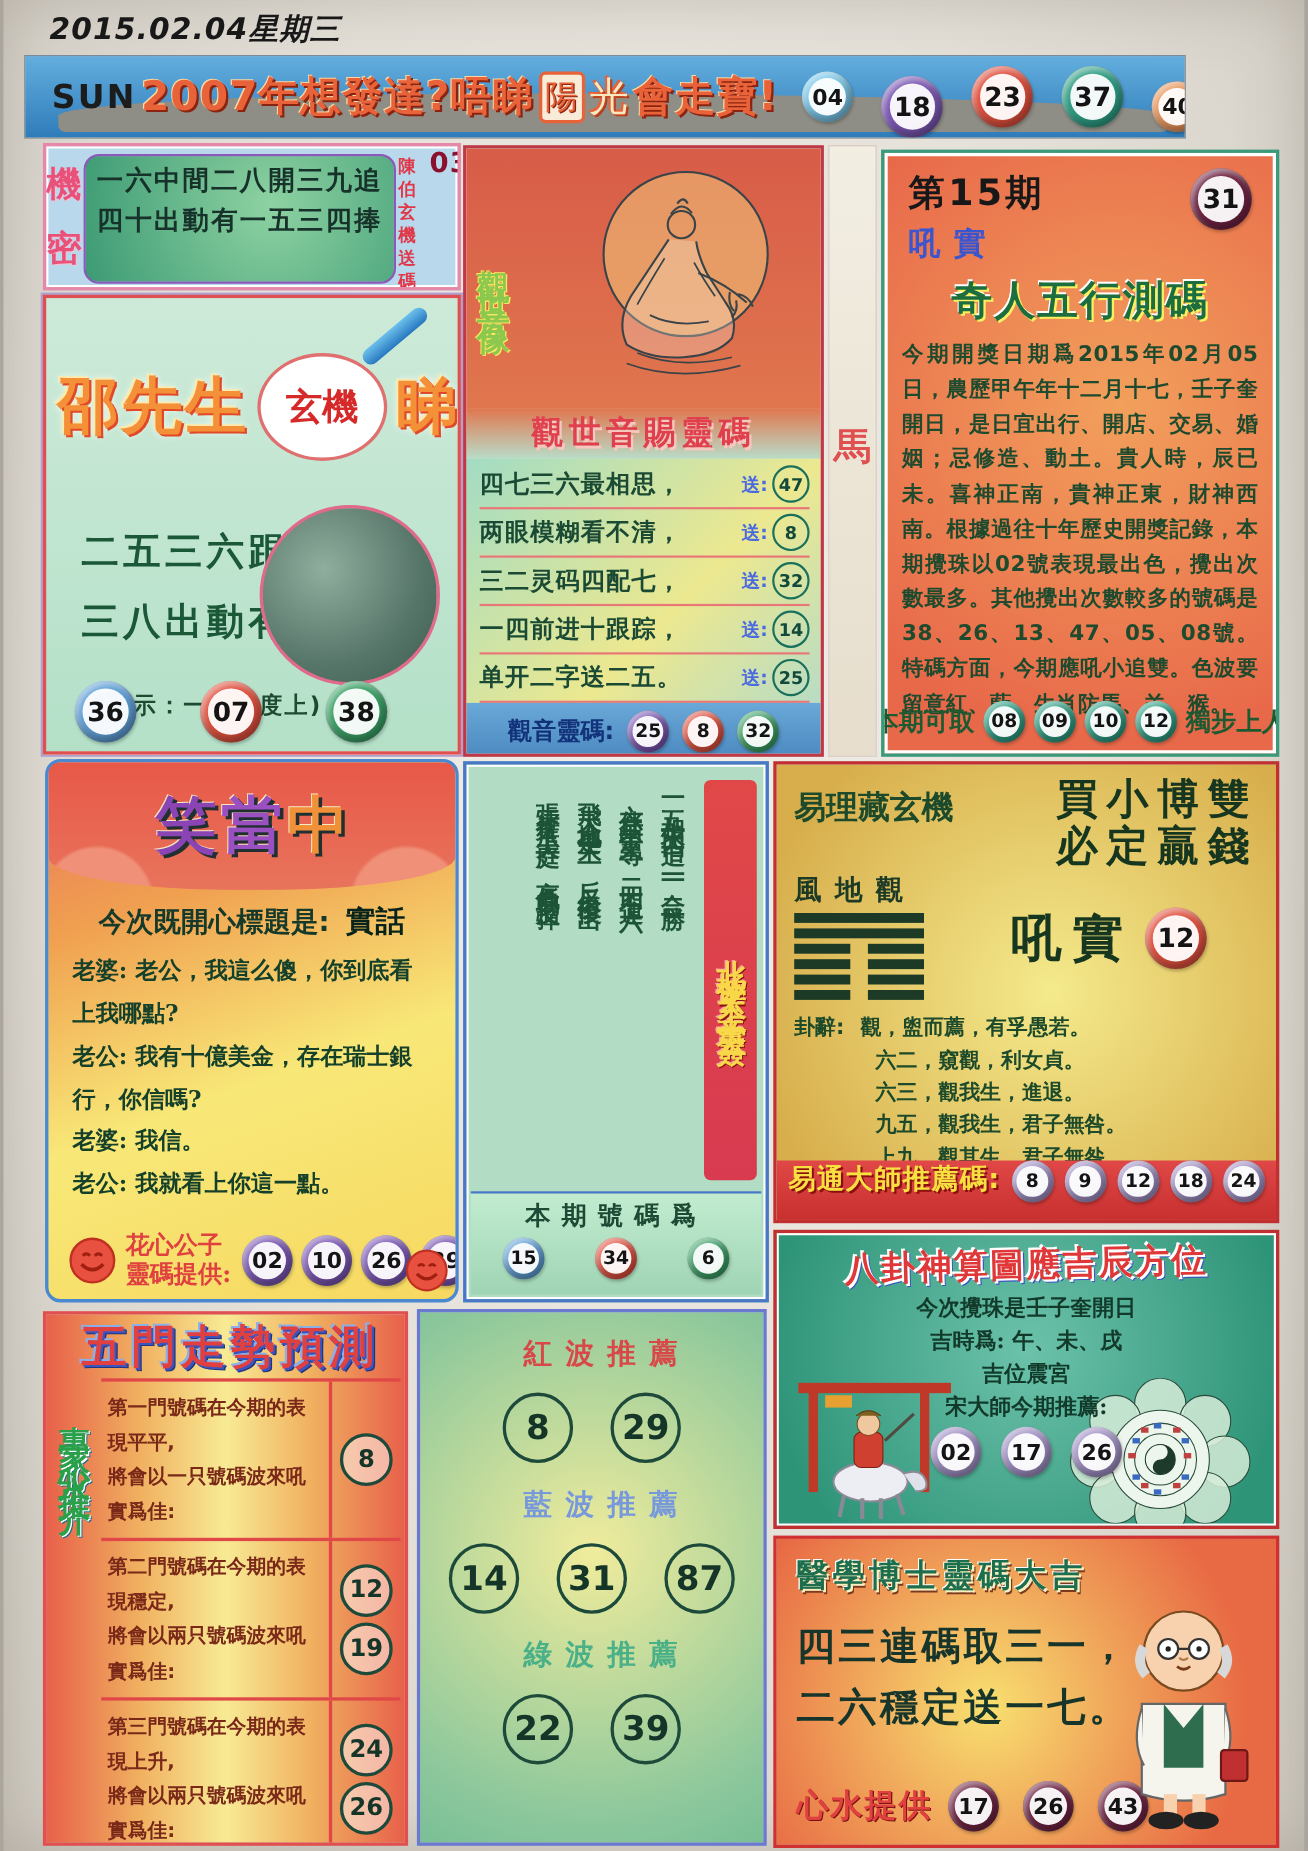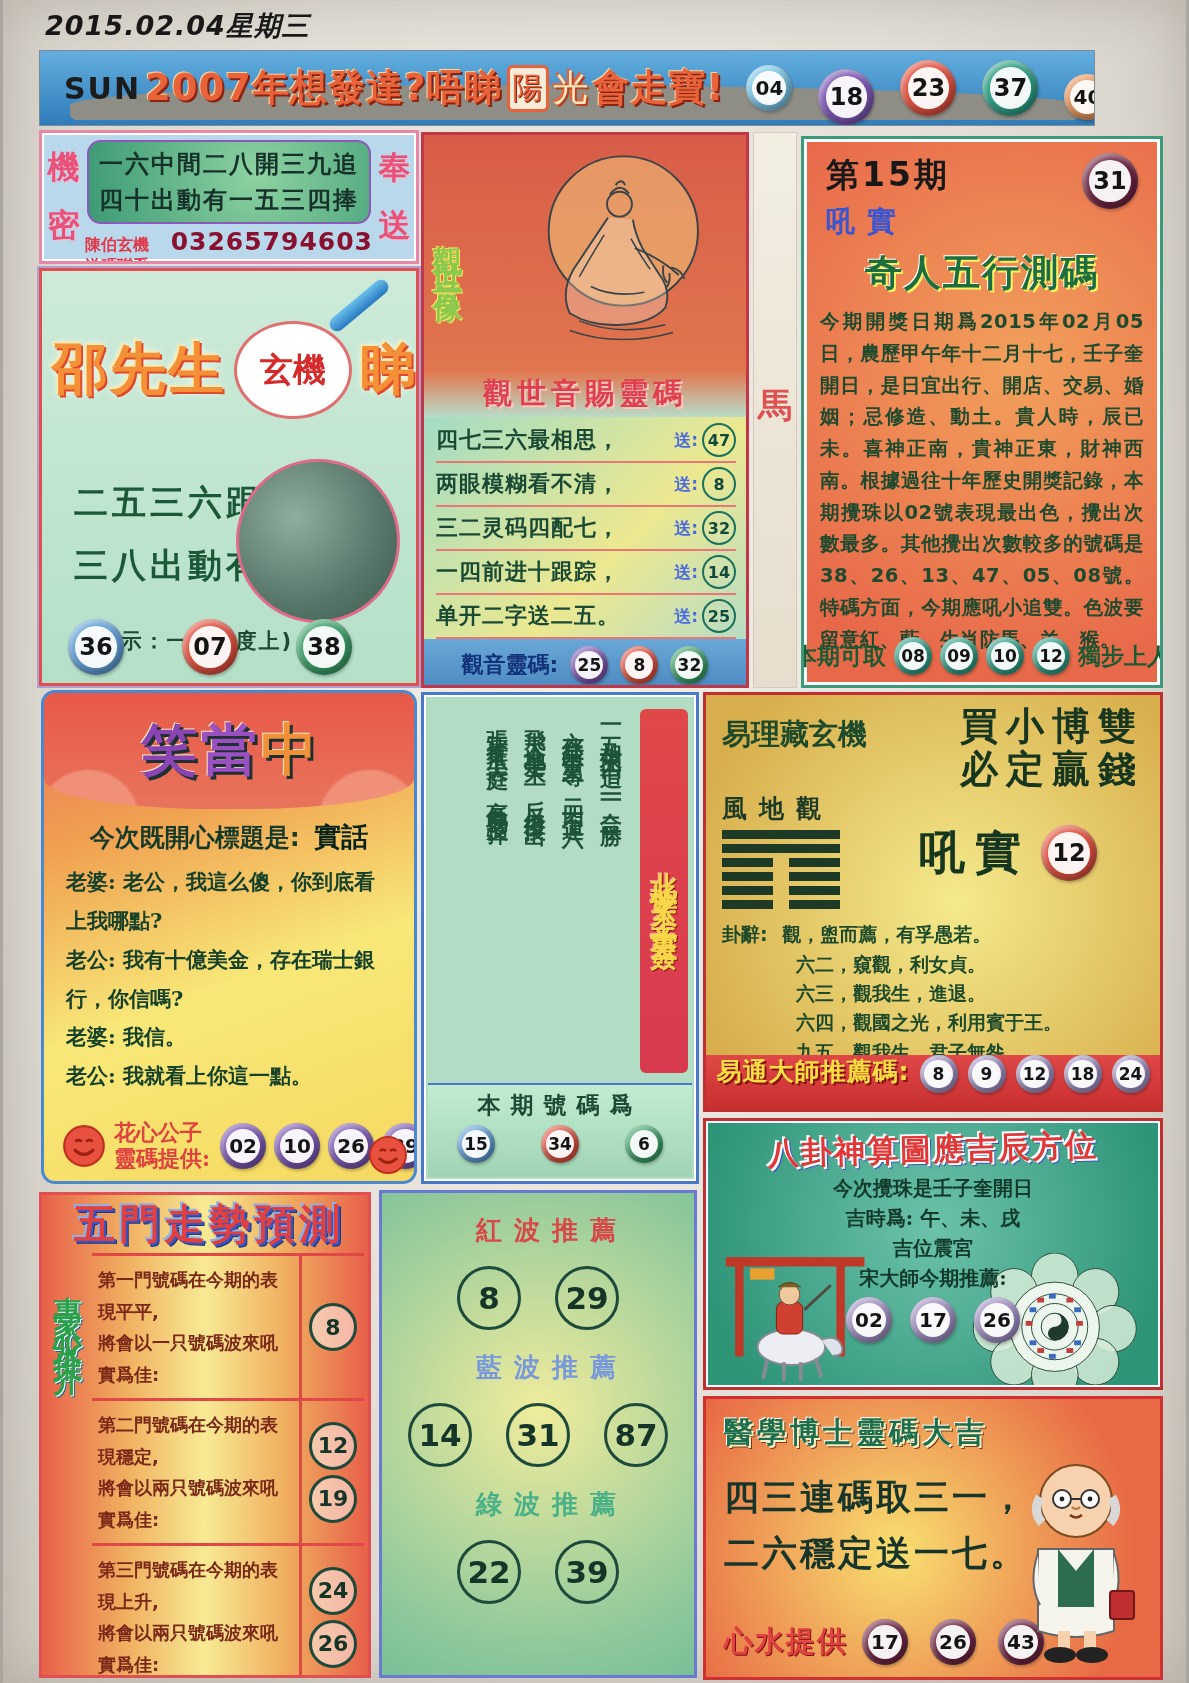--- a/index.html
+++ b/index.html
@@ -5,21 +5,21 @@
   html,body{margin:0;padding:0;background:#aaa69e;}
   .page{position:relative;width:1183px;height:1683px;margin:0 auto;overflow:hidden;
     background:radial-gradient(ellipse at 50% 40%,#f2efe9 0%,#e4e0d8 55%,#cfcac0 100%);
     font-family:"DejaVu Sans",sans-serif;box-shadow:inset 0 0 60px rgba(90,80,70,.25);}
   .panel{position:absolute;box-sizing:border-box;overflow:hidden;}
 
   
   .date{position:absolute;left:42px;top:8px;font-size:27px;font-weight:bold;font-style:italic;color:#181818;letter-spacing:1px;}
 
   
-  .banner{left:36px;top:50px;width:1056px;height:76px;background:linear-gradient(180deg,#63aede 0%,#2f7cba 100%);border:1px solid #7a8a96;}
+  .banner{left:19px;top:50px;width:1056px;height:76px;background:linear-gradient(180deg,#63aede 0%,#2f7cba 100%);border:1px solid #7a8a96;}
   .road{position:absolute;left:30px;right:14px;top:34px;bottom:5px;background:#8e8e86;border-radius:70% 100% 12px 12px / 100% 100% 10px 10px;}
   .banner-row{position:relative;height:100%;display:flex;align-items:center;padding:0 10px;gap:4px;}
   .sun{font-size:30px;font-weight:bold;color:#1c1c1c;letter-spacing:2px;margin-left:14px;}
   .bt{font-size:37px;font-weight:bold;color:#e8623a;text-shadow:2px 2px 0 #8a2410,-1px -1px 0 #f8d8a0;letter-spacing:1px;white-space:nowrap;}
   .bt-box{font-size:30px;color:#e8623a;border:3px solid #e8623a;border-radius:6px;padding:0 3px;background:#f8ecd8;text-shadow:1px 1px 0 #8a2410;}
   .bt-glow{font-size:36px;color:#f8e8c0;text-shadow:0 0 3px #e8623a,2px 2px 0 #b03a18,-2px -2px 0 #e8623a;}
   .banner-balls{display:flex;align-items:center;gap:26px;margin-left:14px;}
   .banner-balls .bb2{margin-top:18px;}
 
   
@@ -35,21 +35,21 @@
 
   .onum{border:3px solid #1d4a3a;color:#143527;border-radius:50%;display:inline-flex;align-items:center;justify-content:center;font-weight:bold;background:transparent;flex:none;}
   .onum-lg{width:58px;height:58px;font-size:31px;}
   .onum-md{width:42px;height:42px;font-size:22px;}
   .onum-sm{width:30px;height:30px;font-size:16px;border-width:2px;border-color:#19705c;color:#114a3a;}
 
   
   .p-secret{left:36px;top:130px;width:380px;height:134px;background:#b9d8ec;border:3px solid #e888a8;box-shadow:inset 0 0 0 2px #fff;display:flex;}
   .seal-col{width:48px;display:flex;flex-direction:column;align-items:center;justify-content:space-around;padding:6px 0;}
   .seal{font-size:32px;font-weight:bold;color:#e8517a;text-shadow:1px 1px 0 #f8c0d0;font-family:"DejaVu Serif",serif;}
-  .sec-mid{flex:1;display:flex;flex-direction:column;}
+  .sec-mid{flex:1;display:flex;flex-direction:row;}
   .sec-box{margin:7px 2px 3px 2px;border:2px solid #8a5ab8;border-radius:14px;background:radial-gradient(circle at 60% 40%,#8ed2a2,#3c9a74);padding:4px 10px;}
   .sec-box div{font-family:"DejaVu Serif",serif;font-size:24px;font-weight:bold;color:#16322a;letter-spacing:2px;line-height:1.5;white-space:nowrap;}
   .sec-contact{display:flex;align-items:baseline;justify-content:center;gap:6px;}
   .sec-contact .lab{color:#e03848;font-weight:bold;font-size:16px;}
   .sec-contact .num{color:#8a1030;font-weight:bold;font-size:25px;letter-spacing:1px;}
 
   
   .p-shao{left:36px;top:268px;width:380px;height:418px;background:linear-gradient(180deg,#cdead8,#b4e0c8);border:3px solid #e05050;box-shadow:0 0 0 2px #b0a0d0;}
   .sh-title{margin-top:50px;display:flex;align-items:center;gap:8px;padding:0 10px;}
   .sh-name{font-size:56px;font-weight:bold;color:#f49038;text-shadow:2px 2px 0 #e04828,-2px -2px 0 #f8eab0,0 0 8px #fff;letter-spacing:2px;white-space:nowrap;}
@@ -466,21 +466,20 @@
           </span>
       </div>
     </div>
     <div class="yl-text">
       <div>
         <span class="lab">卦辭:</span>
         <span>觀，盥而薦，有孚愚若。</span>
       </div>
       <div class="ind">六二，窺觀，利女貞。</div>
       <div class="ind">六三，觀我生，進退。</div>
-      <div class="ind">六四，觀國之光，利用賓于王。</div>
       <div class="ind">九五，觀我生，君子無咎。</div>
       <div class="ind">上九，觀其生，君子無咎。</div>
     </div>
     <div class="yl-foot">
       <span class="lab">易通大師推薦碼:</span>
       <span class="ball ball-sm c-lav">
           <span class="n">8</span>
         </span>
       <span class="ball ball-sm c-lav">
           <span class="n">9</span>

